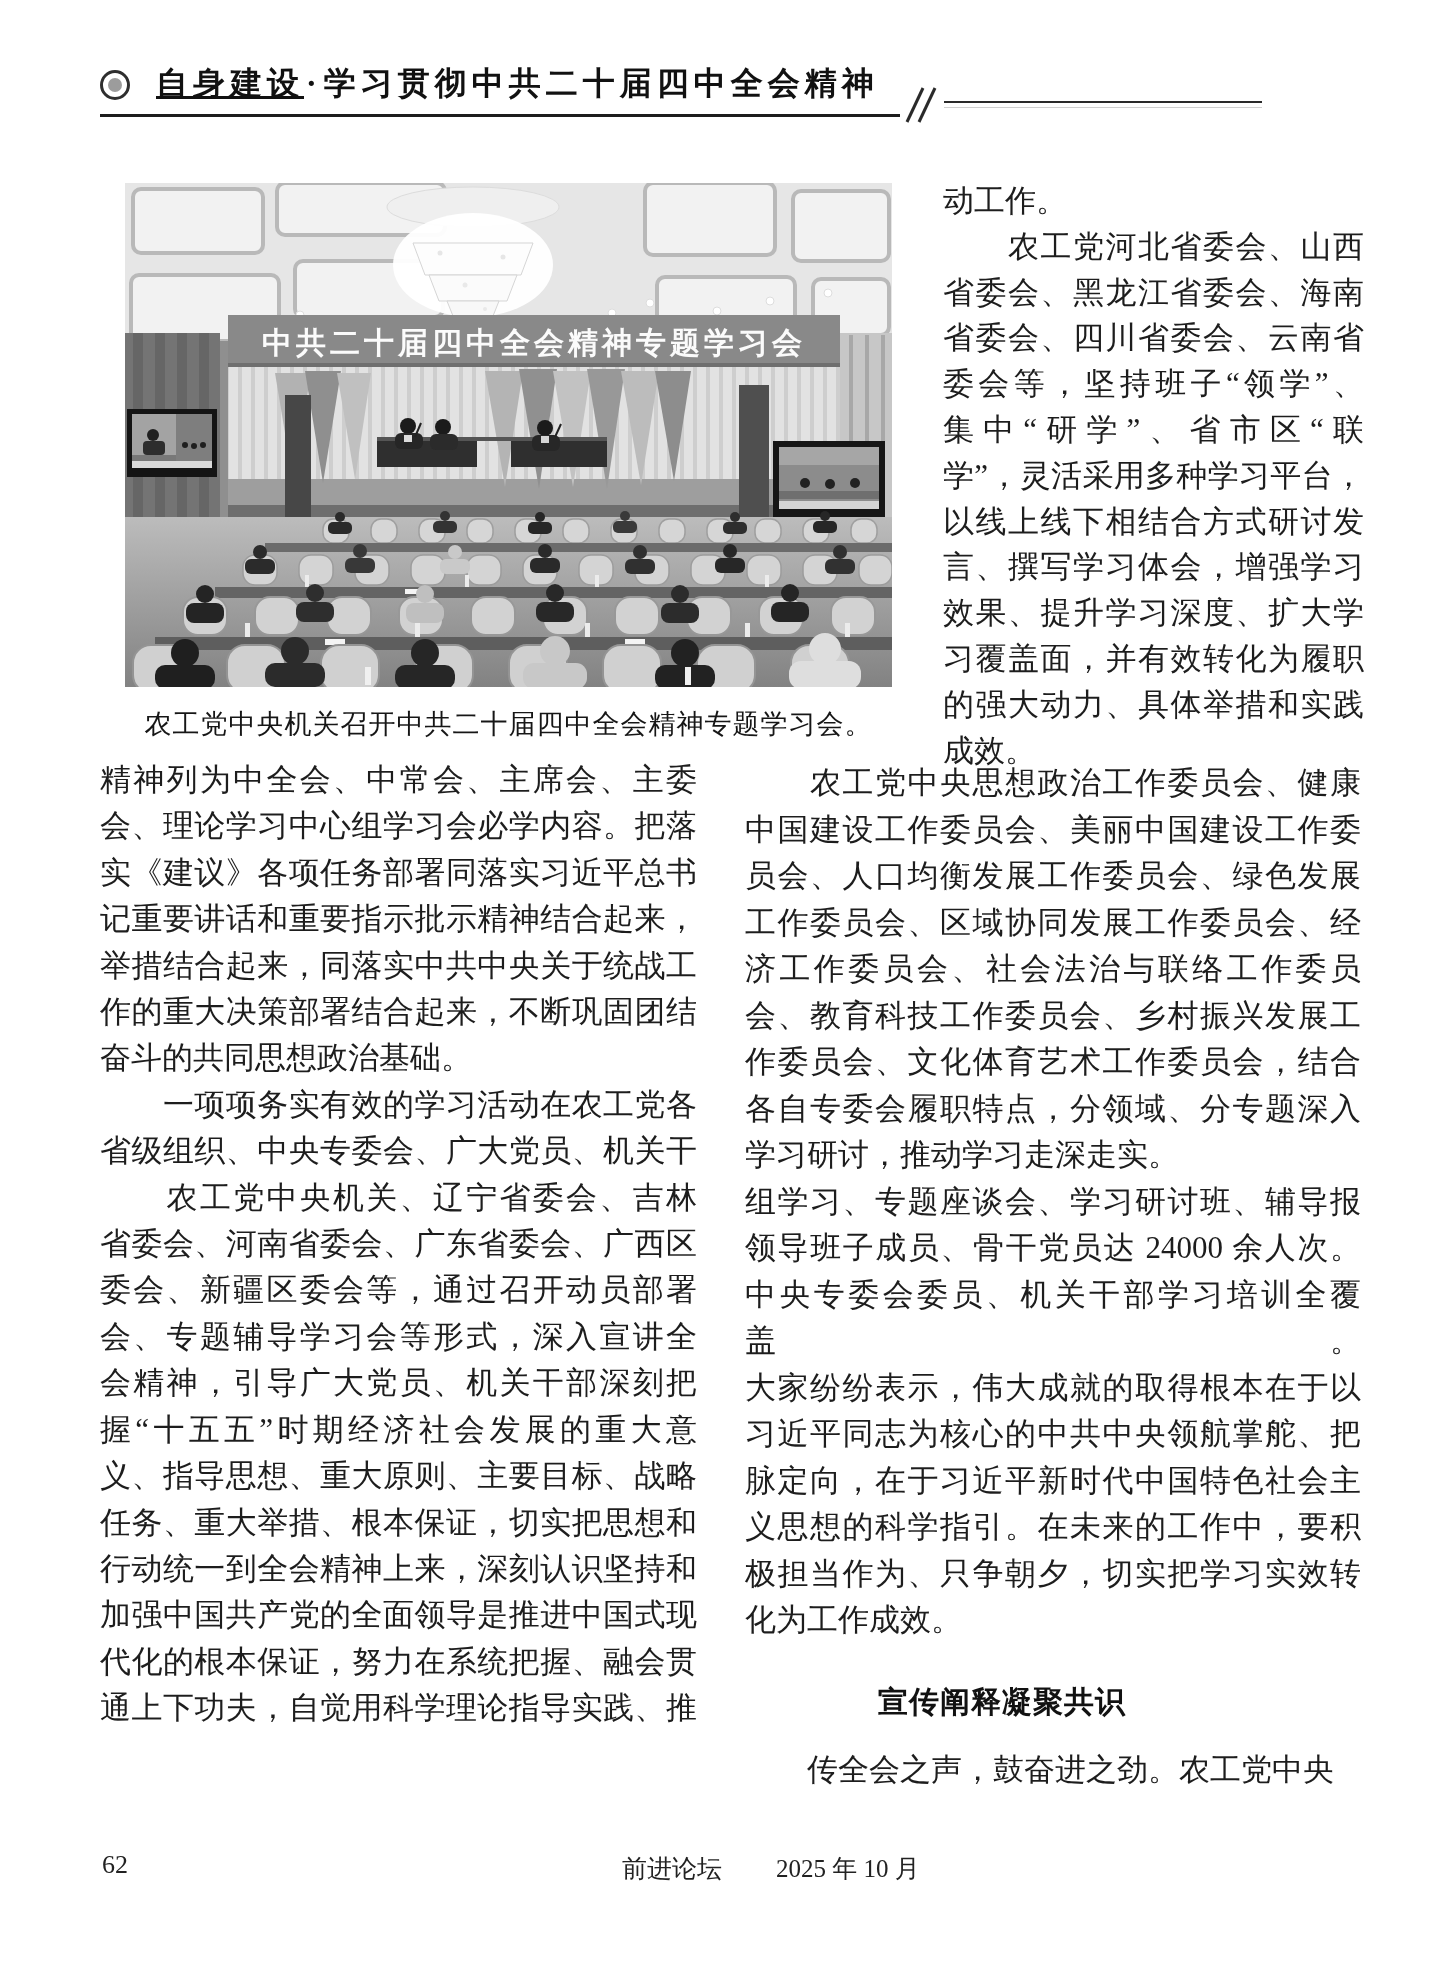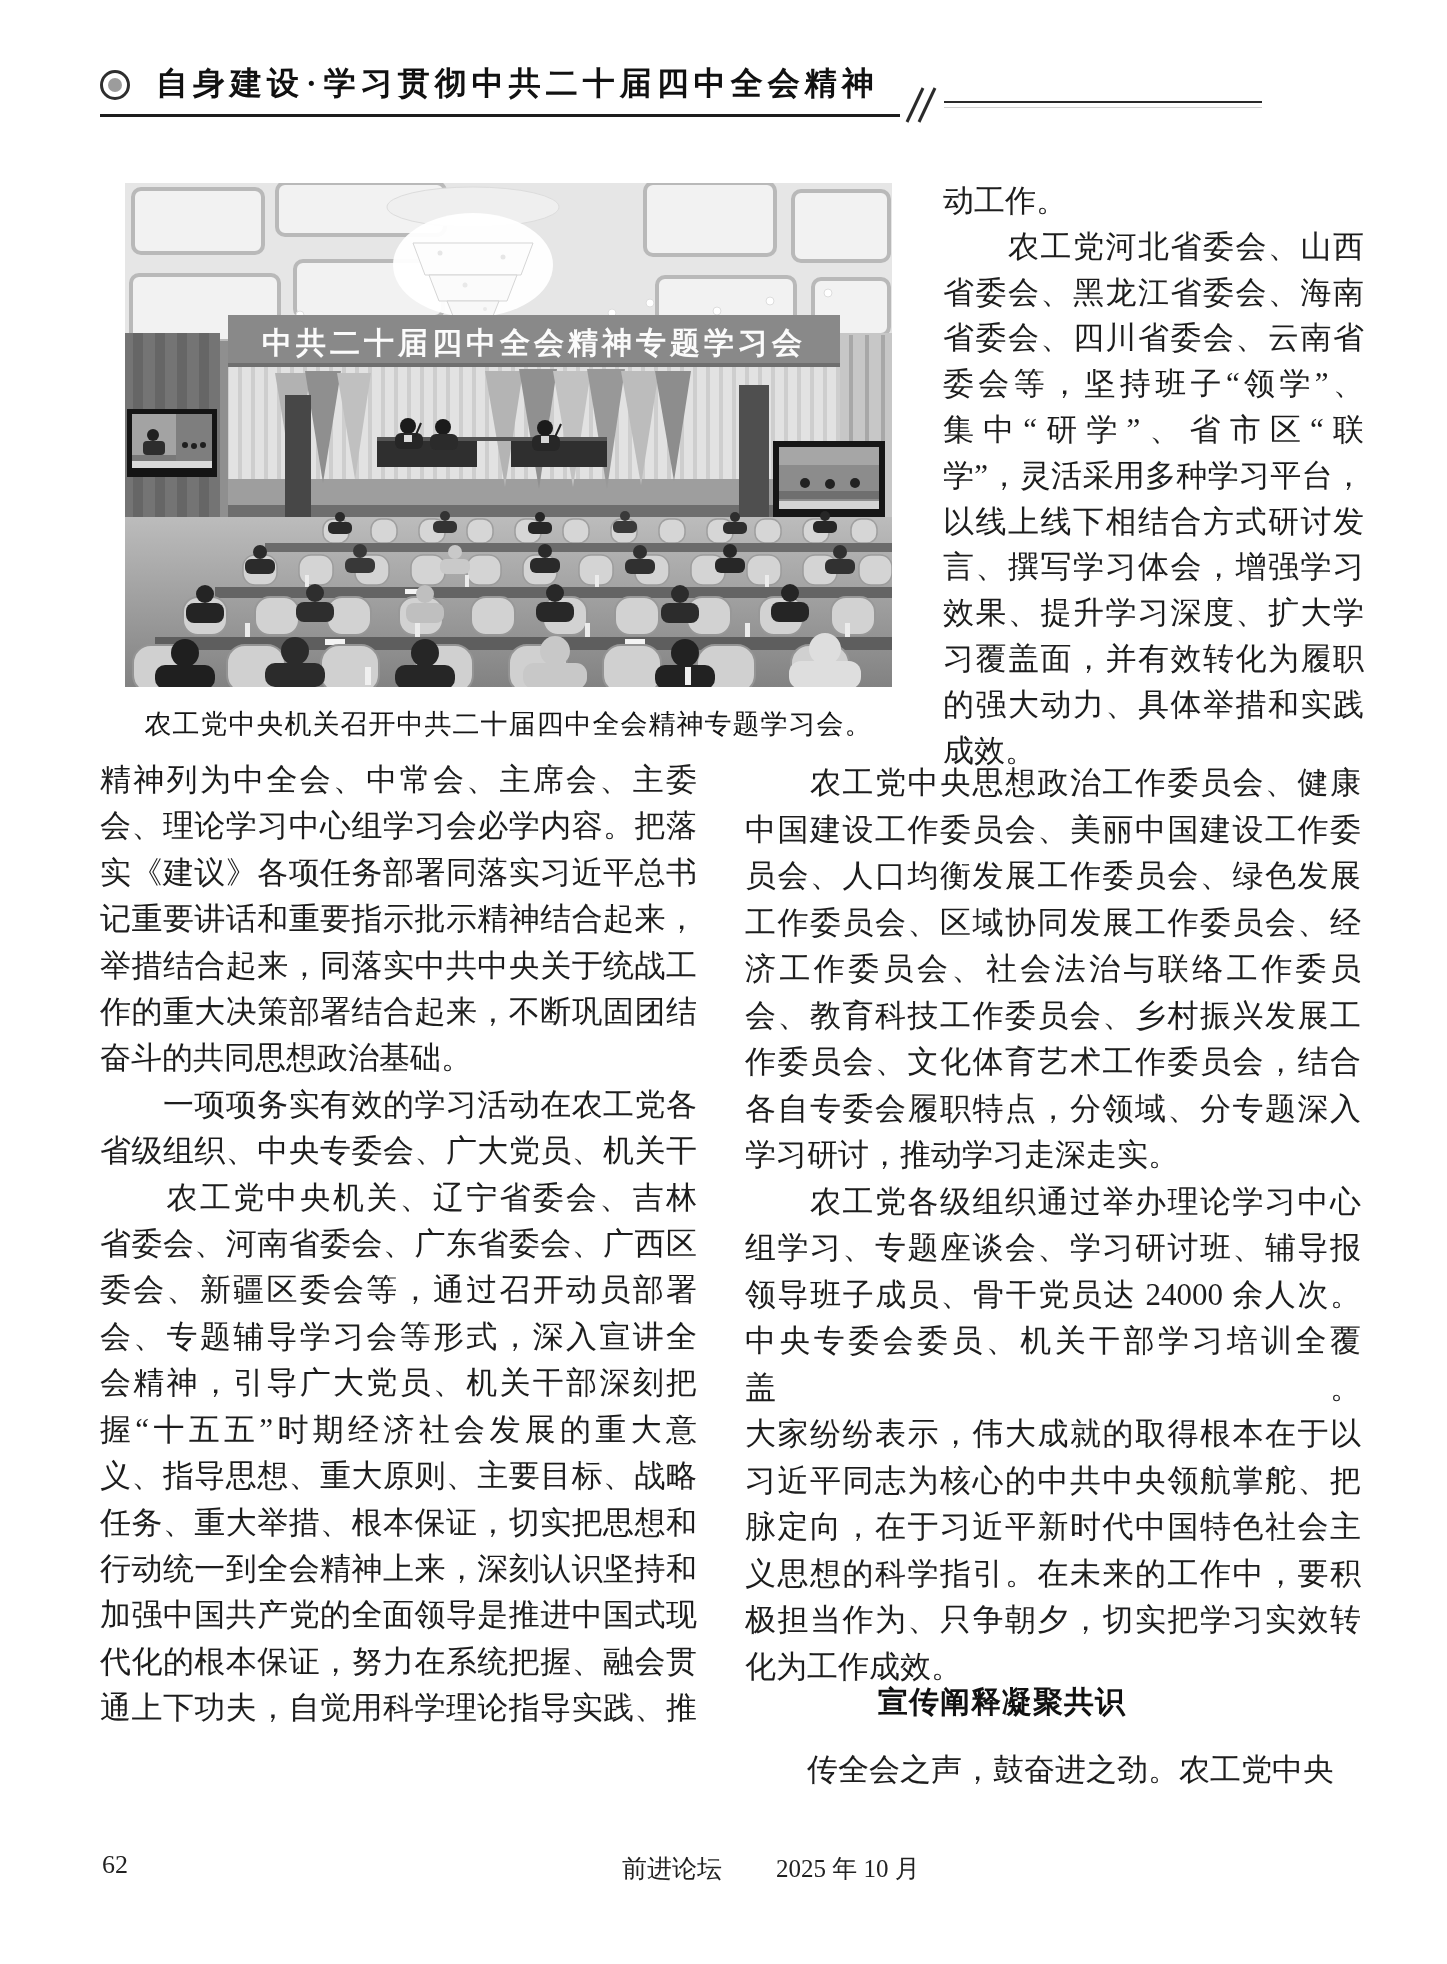--- a/index.html
+++ b/index.html
@@ -3,21 +3,21 @@
 <meta charset="utf-8">
 <style>
   html,body{margin:0;padding:0;background:#ffffff;}
   body{width:1447px;height:1964px;font-family:"Liberation Serif","DejaVu Serif",serif;color:#1e1e1e;}
   .page{position:relative;width:1447px;height:1964px;background:#ffffff;overflow:hidden;}
 
   
   .hdr-icon{position:absolute;left:100px;top:70px;width:24px;height:24px;border:3px solid #2e2e2e;border-radius:50%;}
   .hdr-icon::after{content:"";position:absolute;left:50%;top:50%;width:14px;height:14px;margin:-7px 0 0 -7px;border-radius:50%;background:#9c9c9c;}
   .hdr-text{position:absolute;left:156px;top:62px;font-size:32px;letter-spacing:5px;white-space:nowrap;color:#111;}
-  .hdr-bold{font-family:"Liberation Sans","DejaVu Sans",sans-serif;font-weight:900;}
+  .hdr-bold{font-family:"Liberation Sans","DejaVu Sans",sans-serif;font-weight:900;text-decoration:underline;}
   .hdr-sep{font-weight:900;padding:0 2px;}
   .hdr-kai{font-weight:700;}
   .rule-l{position:absolute;left:100px;top:114px;width:800px;height:3px;background:#1c1c1c;}
   .slash{position:absolute;left:897px;top:86px;width:46px;height:38px;}
   .rule-r{position:absolute;left:944px;top:101px;width:318px;height:2px;background:#2a2a2a;}
   .rule-r2{position:absolute;left:944px;top:107px;width:318px;height:1px;background:#cfcfcf;}
 
   
   .photo{position:absolute;left:125px;top:183px;width:767px;height:504px;}
   .photo svg{display:block;width:100%;height:100%;}
@@ -433,21 +433,20 @@
   <div id="rwide" class="lines">
       <div class="jl">　　农工党中央思想政治工作委员会、健康</div>
       <div class="jl">中国建设工作委员会、美丽中国建设工作委</div>
       <div class="jl">员会、人口均衡发展工作委员会、绿色发展</div>
       <div class="jl">工作委员会、区域协同发展工作委员会、经</div>
       <div class="jl">济工作委员会、社会法治与联络工作委员</div>
       <div class="jl">会、教育科技工作委员会、乡村振兴发展工</div>
       <div class="jl">作委员会、文化体育艺术工作委员会，结合</div>
       <div class="jl">各自专委会履职特点，分领域、分专题深入</div>
       <div>学习研讨，推动学习走深走实。</div>
-      <div class="jl">　　农工党各级组织通过举办理论学习中心</div>
       <div class="jl">组学习、专题座谈会、学习研讨班、辅导报</div>
       <div class="jl">领导班子成员、骨干党员达 24000 余人次。</div>
       <div class="jl">中央专委会委员、机关干部学习培训全覆盖。</div>
       <div class="jl">大家纷纷表示，伟大成就的取得根本在于以</div>
       <div class="jl">习近平同志为核心的中共中央领航掌舵、把</div>
       <div class="jl">脉定向，在于习近平新时代中国特色社会主</div>
       <div class="jl">义思想的科学指引。在未来的工作中，要积</div>
       <div class="jl">极担当作为、只争朝夕，切实把学习实效转</div>
       <div>化为工作成效。</div>
     </div>

